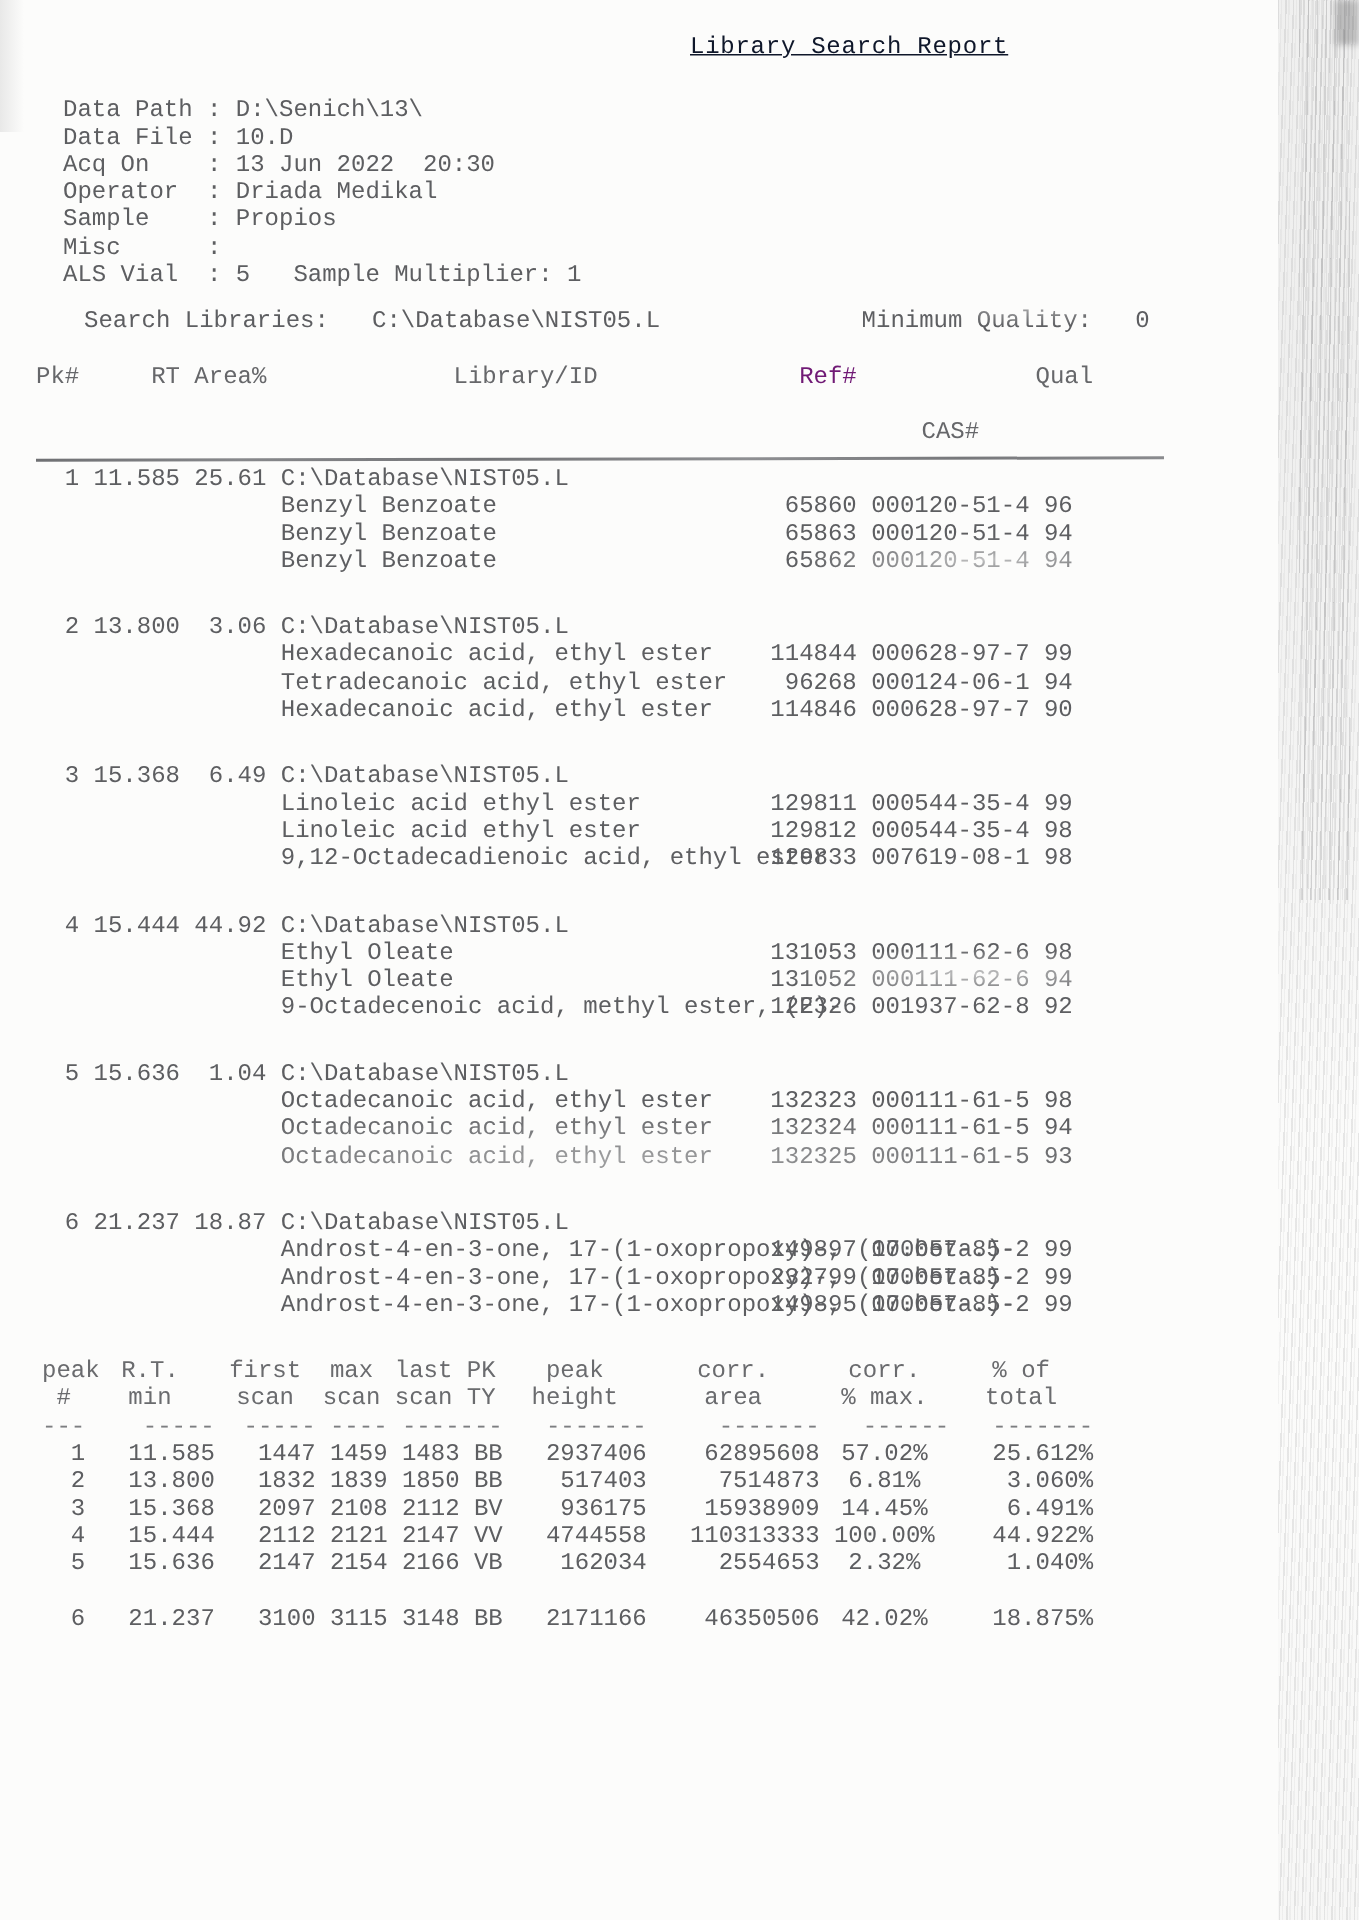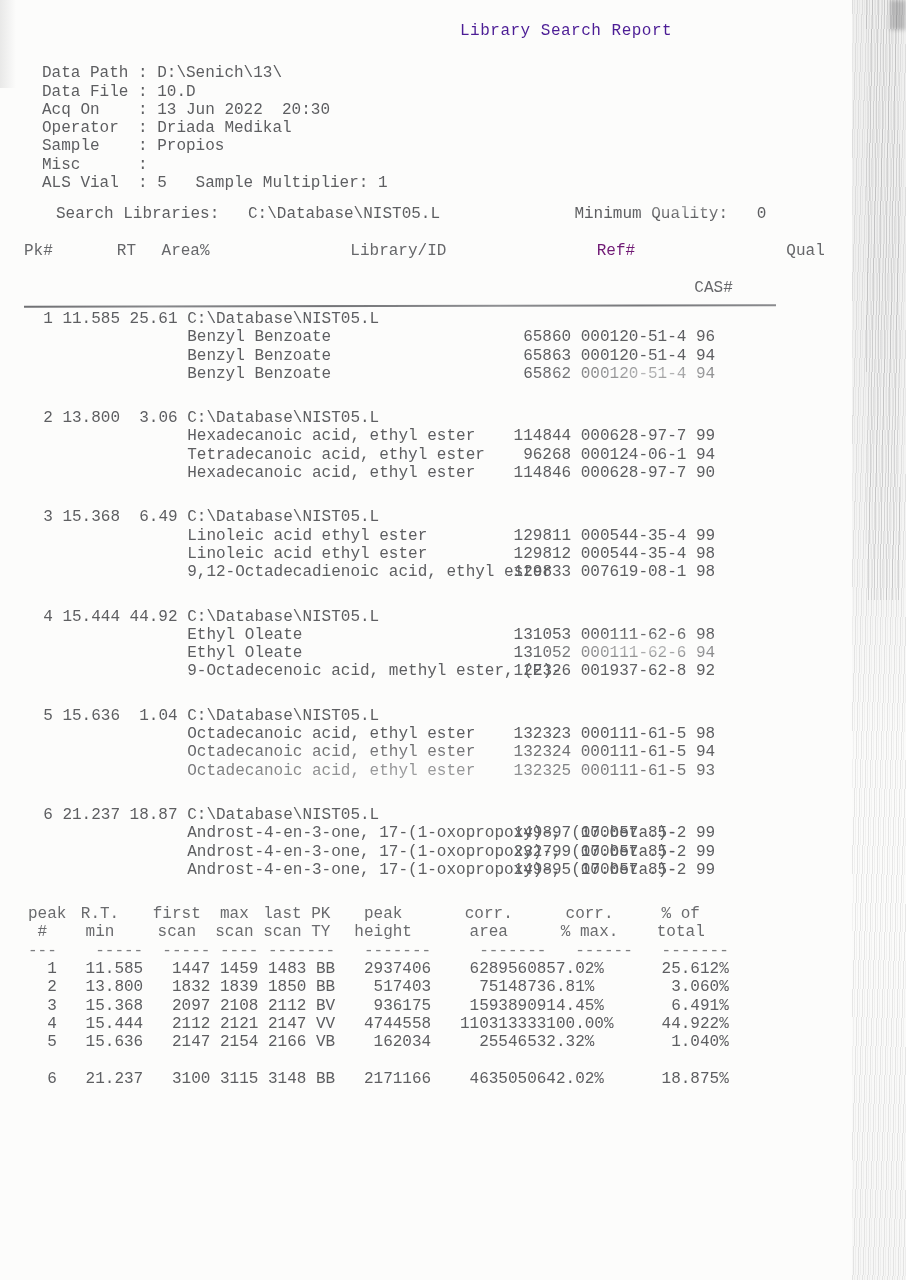--- a/index.html
+++ b/index.html
@@ -12,39 +12,39 @@
     font-family:"Liberation Mono","DejaVu Sans Mono",monospace;
     font-size:16px;
     color:#5d5e61;
   }
   .page { padding-top:22px; position:relative; z-index:1; }
   .mono { white-space:pre; line-height:18.3px; }
   .line { display:flex; align-items:flex-start; }
   .mono span { white-space:pre; }
 
   
-  .title { margin-left:460px; letter-spacing:0.5px; color:#4c1d95; }
+  .title { margin-left:460px; letter-spacing:0.5px; color:#0f172a;text-decoration:underline; }
 
   
   .info-block { margin-top:24px; padding-left:42px; }
   .i-label { display:inline-block; width:96px; }
   .i-sep   { display:inline-block; width:19.2px; }
 
   
   .search-line { margin-top:13px; padding-left:56px; }
   .s-label { width:192px; }
   .s-value { width:326.4px; }
   .s-mq-label { width:163.2px; }
   .s-mq-value { width:28.8px; text-align:right; }
   .unknown-block { margin-top:18px; padding-left:42px; }
   .u-label { width:192px; }
 
   
   .results { margin-top:17px; padding-left:24px; }
-  .res-head { color:#66676a;gap:16px; }
+  .res-head { color:#66676a; }
   .h-pk   { width:28.8px; }
   .h-rt   { width:67.2px; text-align:right; }
   .h-area { width:57.6px; text-align:right; }
   .h-lib  { width:326.4px; margin-left:9.6px; text-align:center; }
   .h-ref  { width:57.6px; text-align:right; color:#701a75; }
   .h-cas  { width:105.6px; margin-left:9.6px; text-align:center;margin-top:37px; }
   .h-qual { margin-left:4px; }
   .rule {
     height:2px; width:752px; margin:8px 0 3px 0;
     background:linear-gradient(90deg,#6f7073 0%,#87888b 18%,#737477 40%,#8e8f92 63%,#77787b 82%,#8a8b8e 100%);
@@ -64,21 +64,21 @@
   
   .summary { margin-top:26px; padding-left:28px; }
   .s0 { width:28.8px; text-align:right; }
   .s1 { width:86.4px; text-align:right; }
   .s2 { width:67.2px; text-align:right; }
   .s3 { width:48px;   text-align:right; }
   .s4 { width:48px;   text-align:right; }
   .s5 { width:28.8px; text-align:right; }
   .s6 { width:96px;   text-align:right; }
   .s7 { width:115.2px;text-align:right; }
-  .s8 { width:86.4px; text-align:left; }
+  .s8 { width:86.4px; text-align:center; }
   .s9 { width:96px;   text-align:right; }
   .sum-head span { text-align:center; color:#6a6b6e; }
   .sum-dash span { text-align:right; color:#7d7e81; }
   .sum-gap { height:18.3px; }
 
   
   .edge-right {
     position:absolute; right:0; top:0; width:54px; height:1280px; z-index:2; pointer-events:none;
     background:
       linear-gradient(180deg, rgba(150,150,152,.12) 0, rgba(165,165,167,.15) 20%, rgba(185,185,187,.10) 45%, rgba(215,215,217,.03) 58%, rgba(225,225,227,.02) 72%, rgba(195,195,197,.06) 88%, rgba(185,185,187,.08) 100%),

